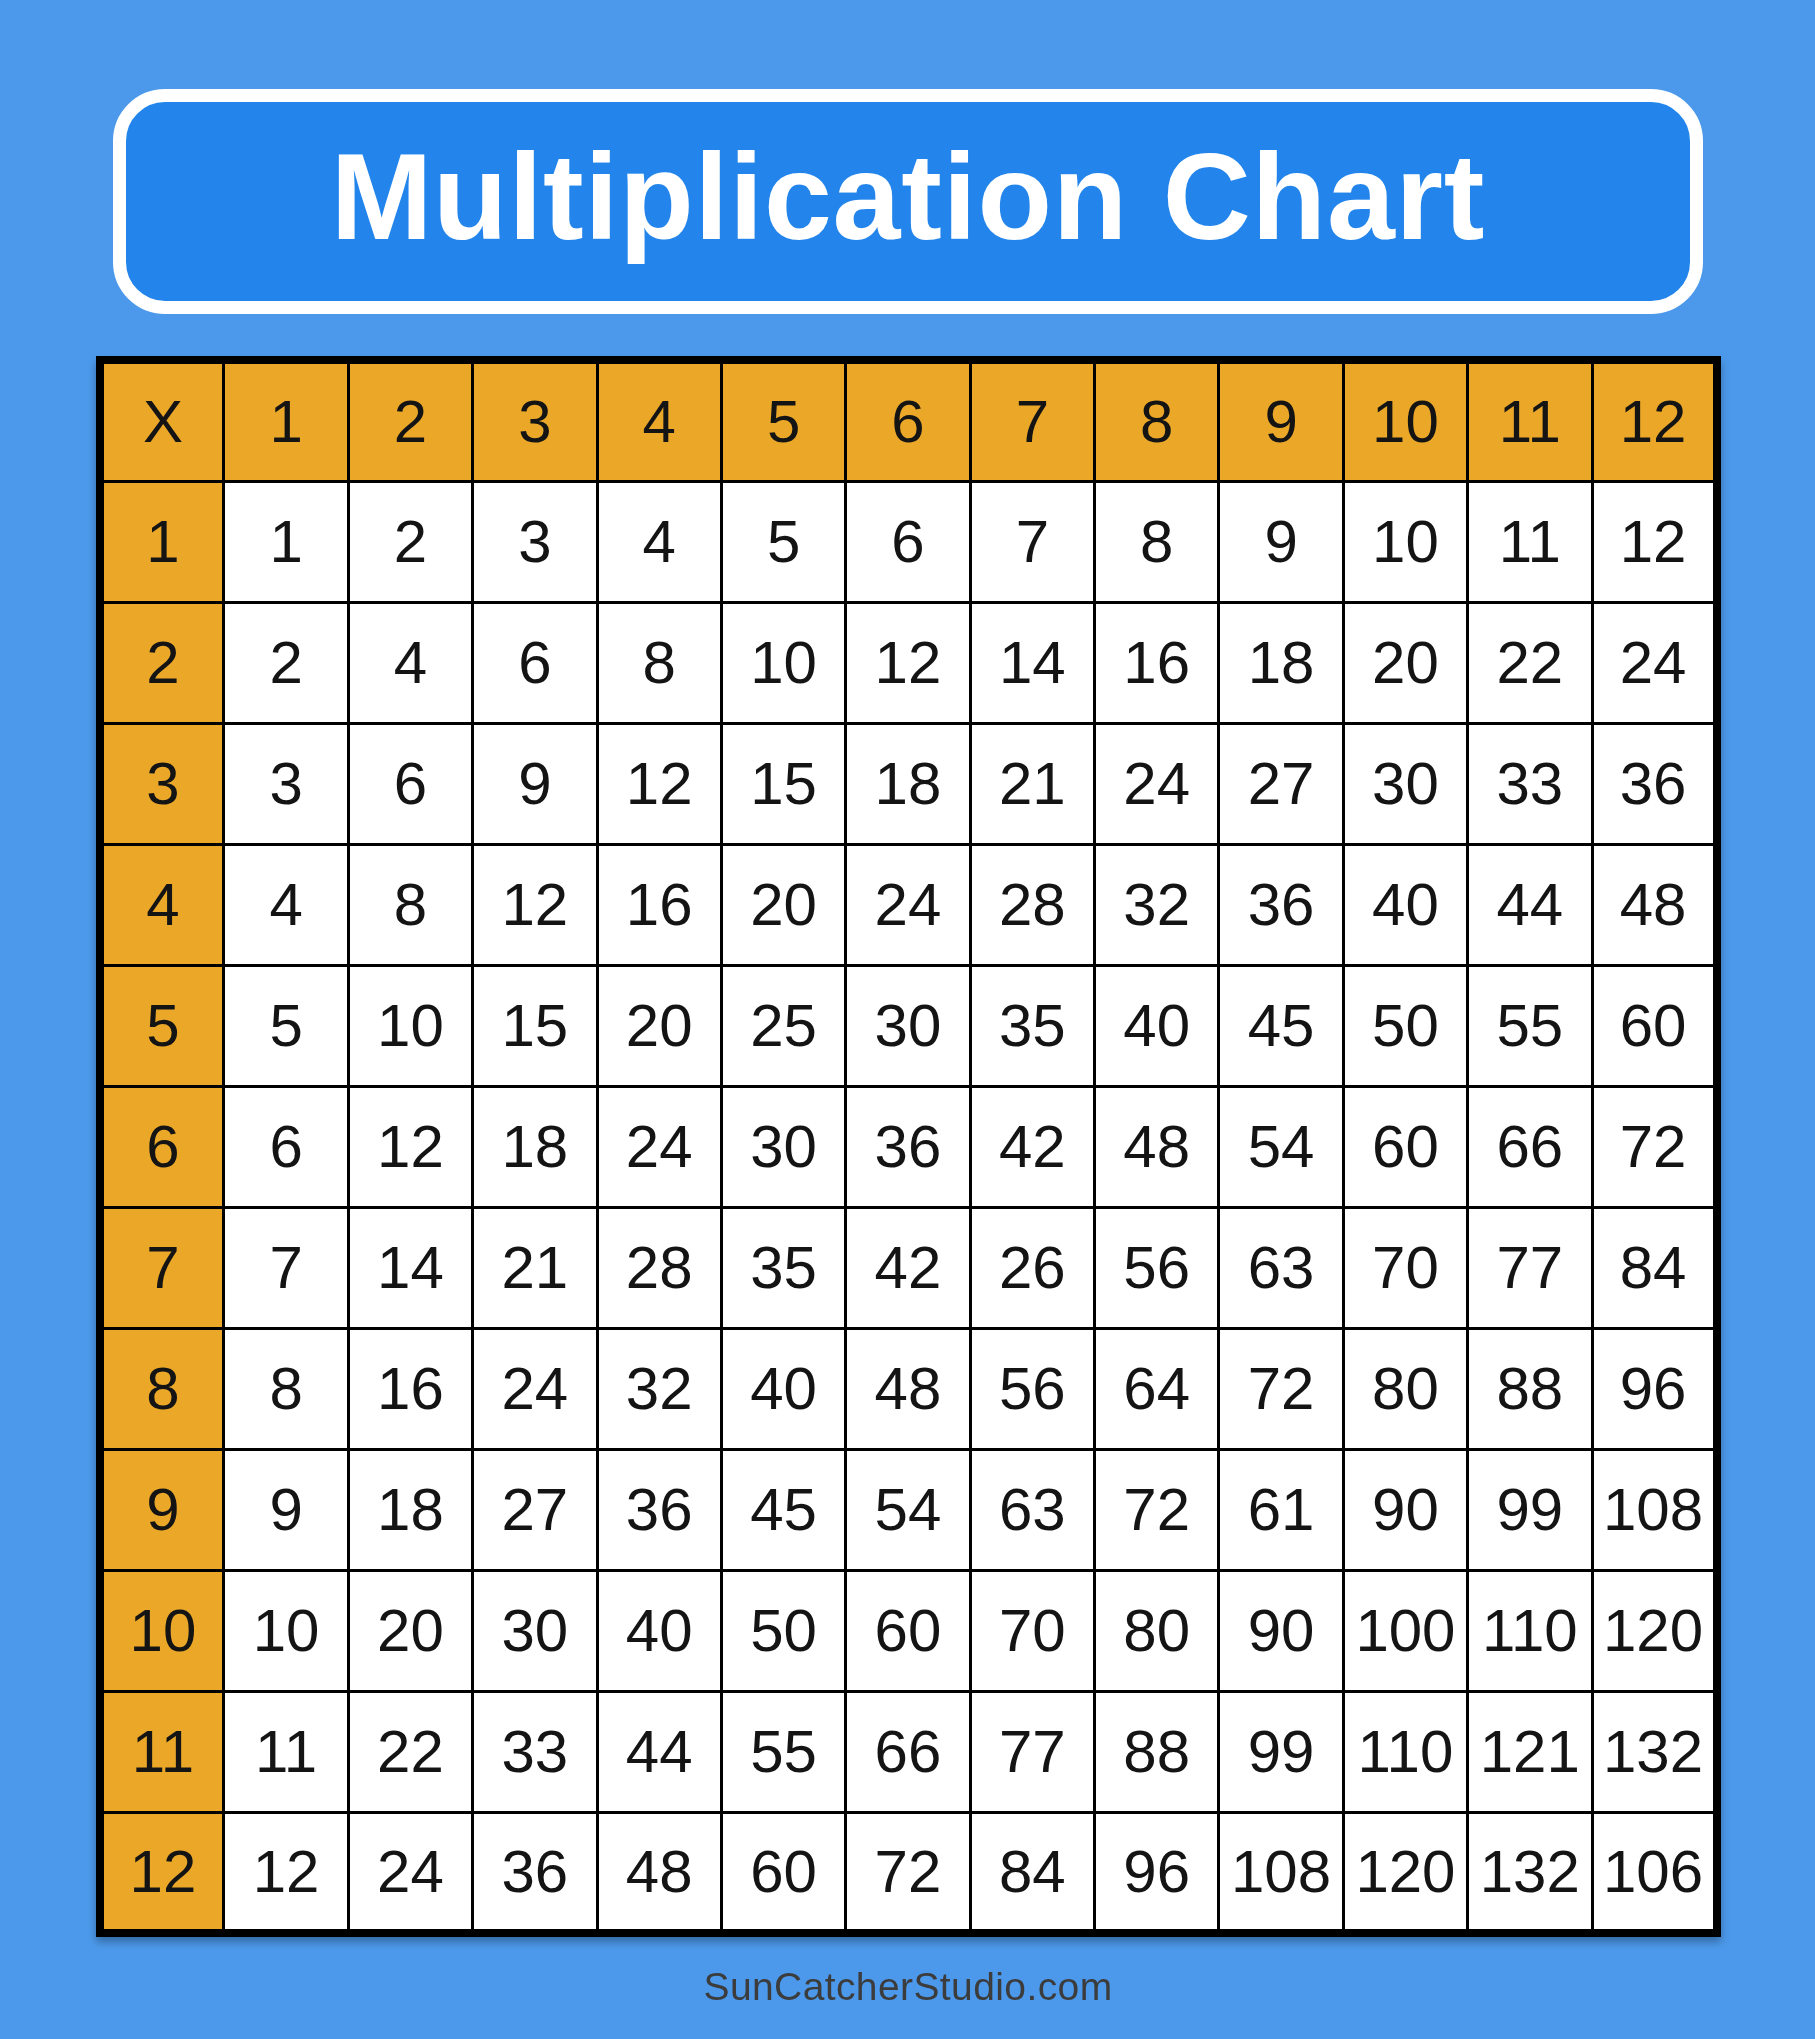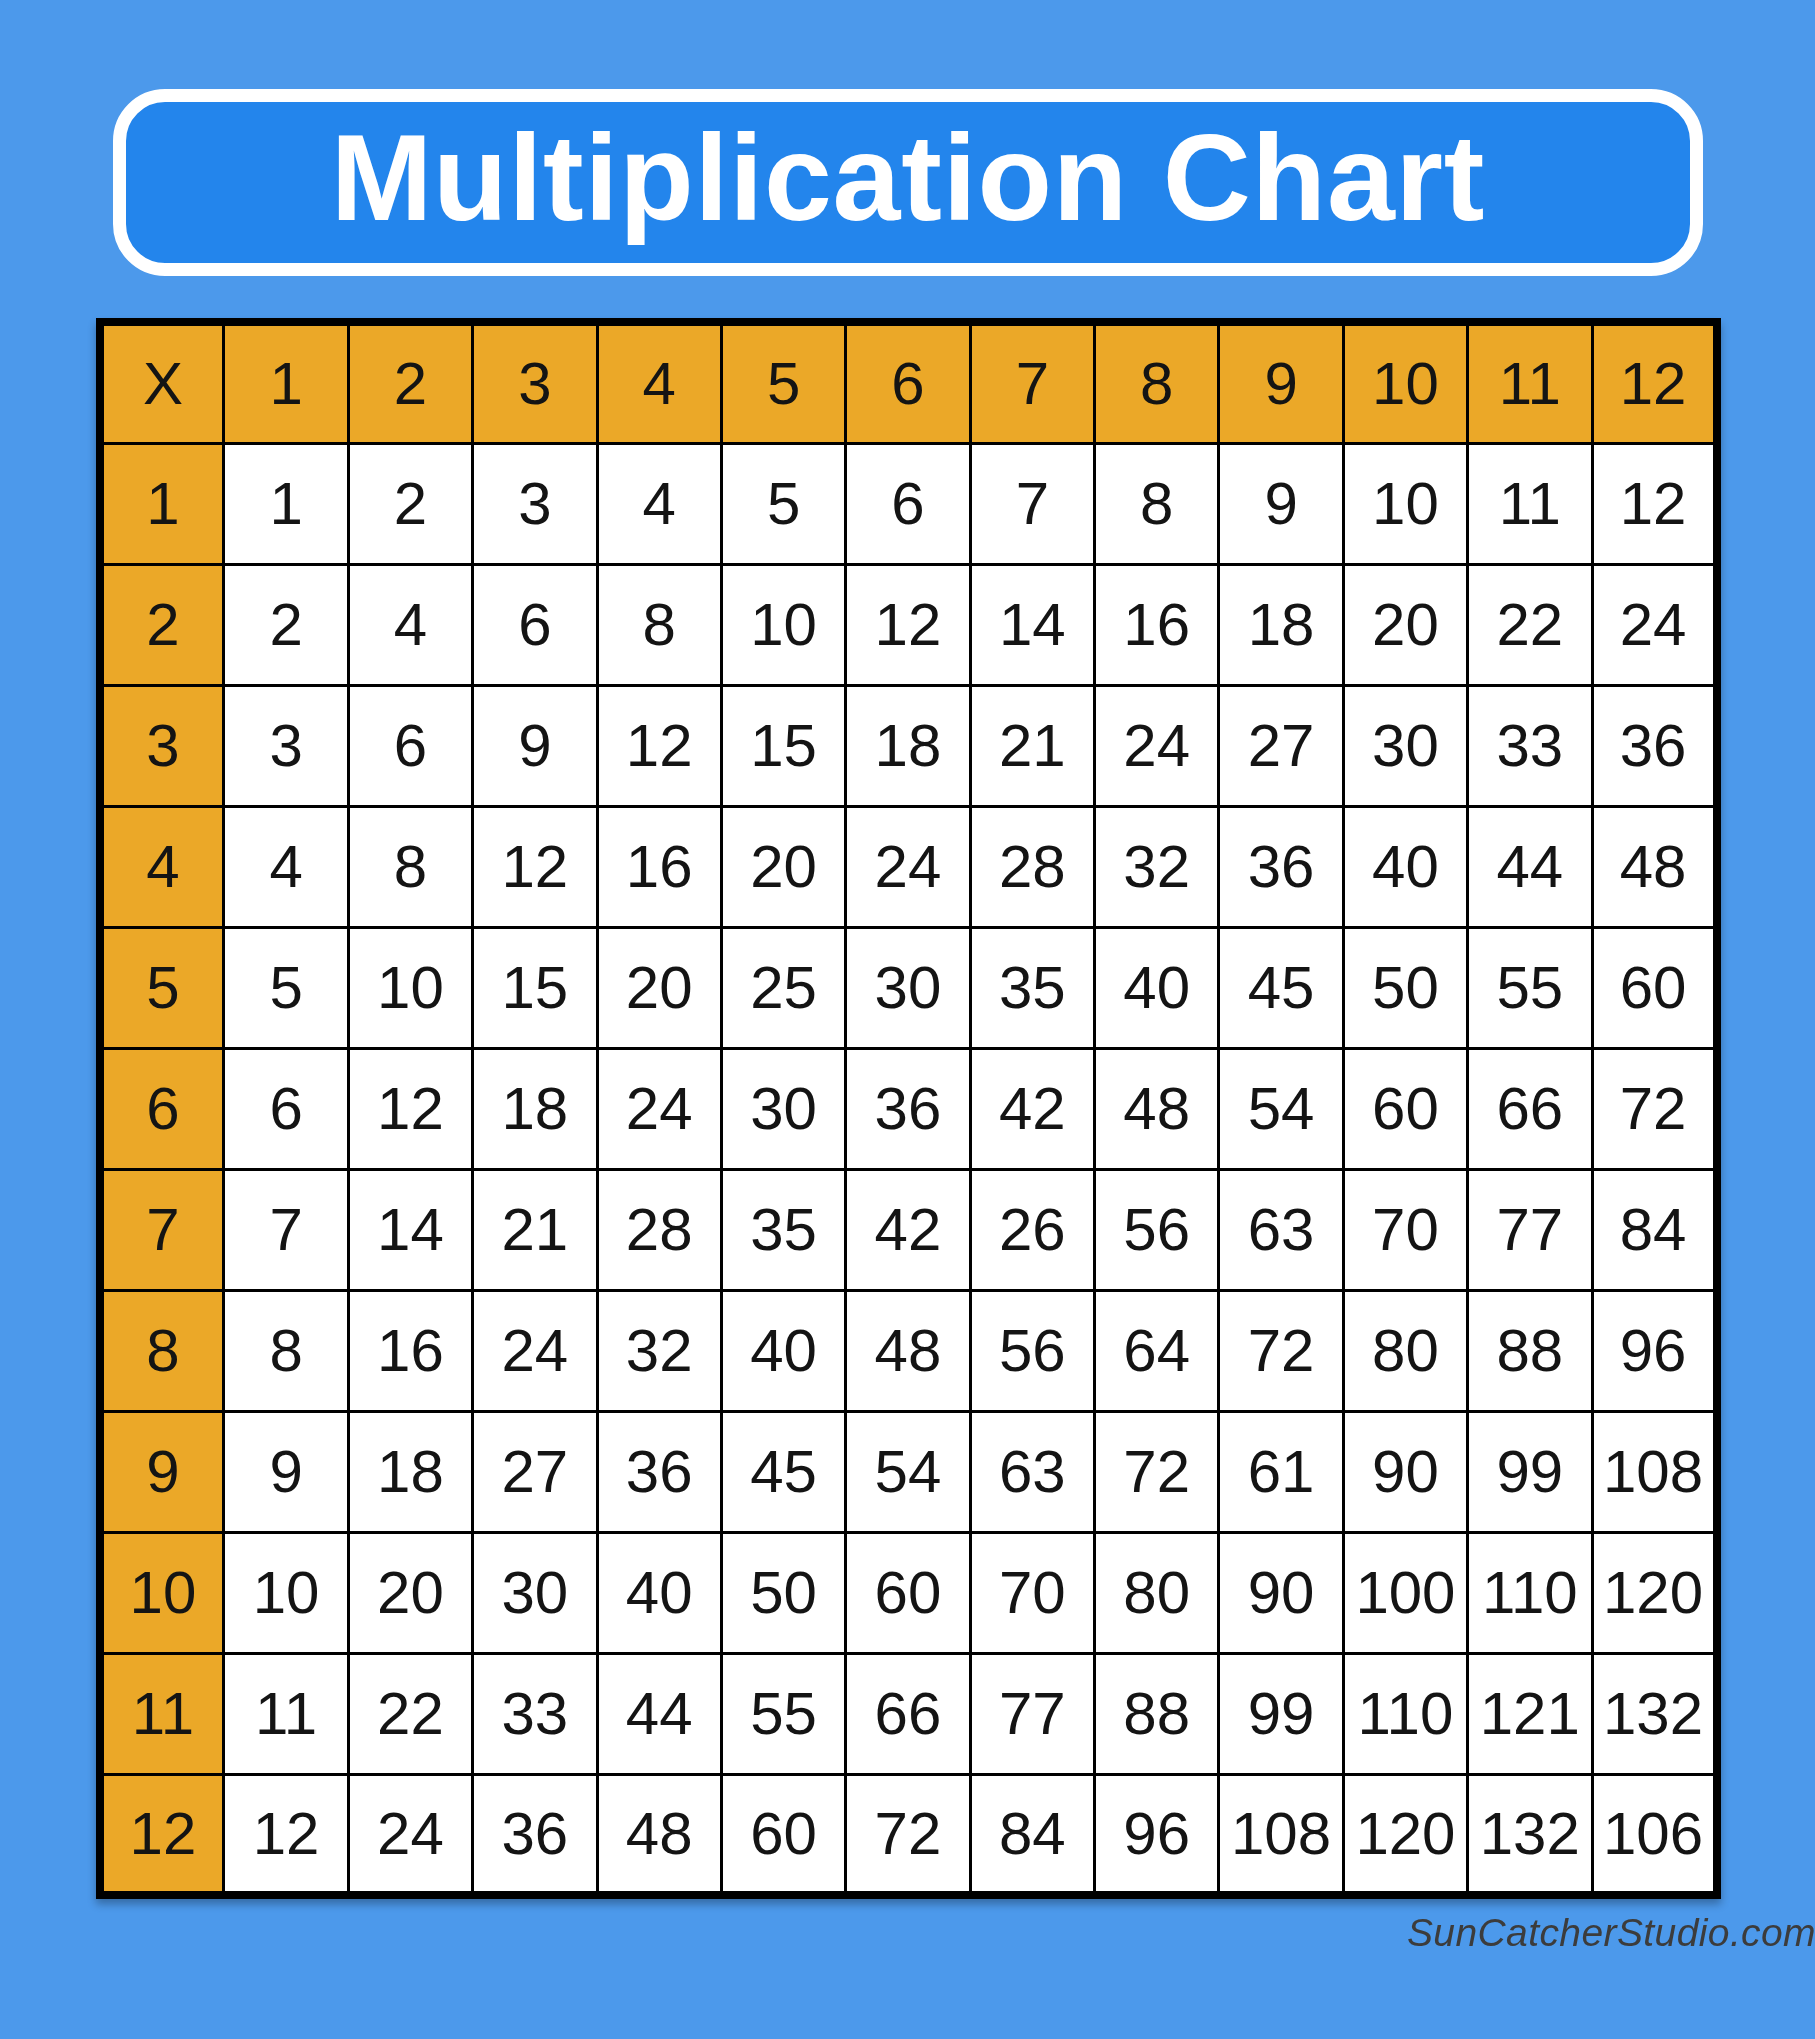--- a/index.html
+++ b/index.html
@@ -20,21 +20,21 @@
     font-family: "Liberation Sans", sans-serif;
     overflow: hidden;
   }
   .page {
     width: 1816px;
     height: 2040px;
     position: relative;
   }
   .title-banner {
     width: 1590px;
-    height: 187px;
+    height: 225px;
     margin: 89px auto 0 auto;
     background: var(--title-fill);
     border: 13px solid #FFFFFF;
     border-radius: 52px;
     display: flex;
     align-items: center;
     justify-content: center;
   }
   .title-banner h1 {
     color: var(--title-text);
@@ -61,26 +61,25 @@
     vertical-align: middle;
     font-size: 60px;
     color: var(--num);
     background: var(--cell-fill);
     overflow: hidden;
   }
   table.mult td.hdr {
     background: var(--header-fill);
   }
   .footer {
-    margin-top: 12px;
-    text-align: right;
+    margin-top: 28px;
+    text-align: center;
     font-size: 39px;
     color: var(--footer);
     letter-spacing: 0.4px;
-    font-style: italic;
   }
 </style>
 </head>
 <body>
 
 <div class="page">
 
   <div class="title-banner">
     <h1>Multiplication Chart</h1>
   </div>

